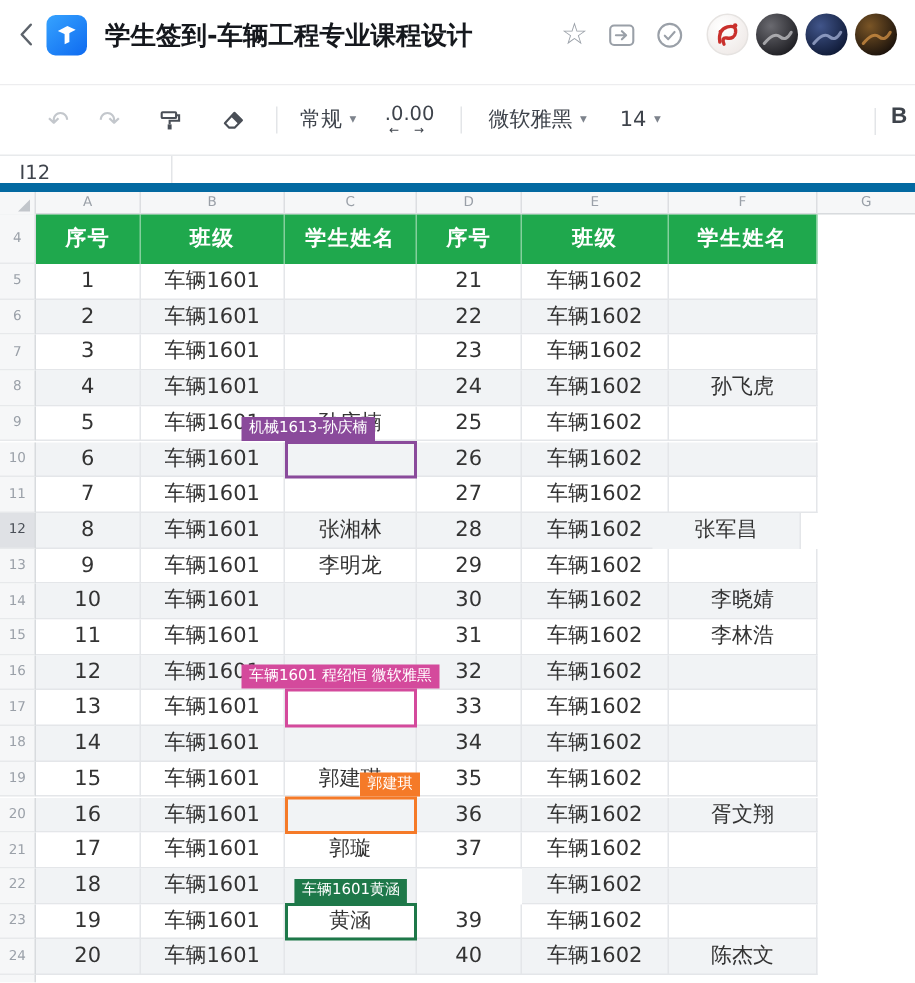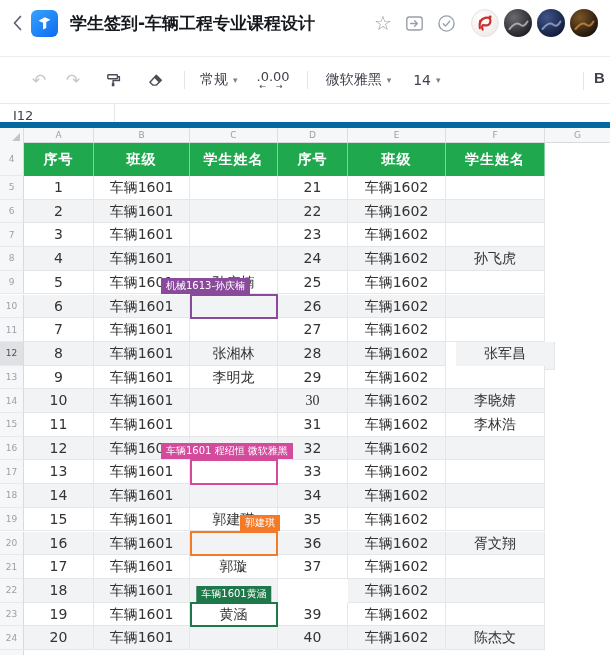--- a/index.html
+++ b/index.html
@@ -273,31 +273,31 @@
     <div class="cell" style="left: 94px; width: 96px; top: 190.2px; height: 23.7px; line-height: 23.7px;">车辆1601</div>
     <div class="cell" style="left: 190px; width: 88px; top: 190.2px; height: 23.7px; line-height: 23.7px;"></div>
     <div class="cell" style="left: 278px; width: 70px; top: 190.2px; height: 23.7px; line-height: 23.7px;">27</div>
     <div class="cell" style="left: 348px; width: 98px; top: 190.2px; height: 23.7px; line-height: 23.7px;">车辆1602</div>
     <div class="cell" style="left: 446px; width: 99px; top: 190.2px; height: 23.7px; line-height: 23.7px;"></div>
     <div class="cell stripe" style="left: 24px; width: 70px; top: 213.9px; height: 23.7px; line-height: 23.7px;">8</div>
     <div class="cell stripe" style="left: 94px; width: 96px; top: 213.9px; height: 23.7px; line-height: 23.7px;">车辆1601</div>
     <div class="cell stripe" style="left: 190px; width: 88px; top: 213.9px; height: 23.7px; line-height: 23.7px;">张湘林</div>
     <div class="cell stripe" style="left: 278px; width: 70px; top: 213.9px; height: 23.7px; line-height: 23.7px;">28</div>
     <div class="cell stripe" style="left: 348px; width: 98px; top: 213.9px; height: 23.7px; line-height: 23.7px;">车辆1602</div>
-    <div class="cell stripe" style="left: 456px; width: 99px; top: 213.9px; height: 28px; line-height: 23.7px;">张军昌</div>
+    <div class="cell stripe" style="left: 435px; width: 99px; top: 213.9px; height: 28px; line-height: 23.7px;">张军昌</div>
     <div class="cell" style="left: 24px; width: 70px; top: 237.6px; height: 23.7px; line-height: 23.7px;">9</div>
     <div class="cell" style="left: 94px; width: 96px; top: 237.6px; height: 23.7px; line-height: 23.7px;">车辆1601</div>
     <div class="cell" style="left: 190px; width: 88px; top: 237.6px; height: 23.7px; line-height: 23.7px;">李明龙</div>
     <div class="cell" style="left: 278px; width: 70px; top: 237.6px; height: 23.7px; line-height: 23.7px;">29</div>
     <div class="cell" style="left: 348px; width: 98px; top: 237.6px; height: 23.7px; line-height: 23.7px;">车辆1602</div>
     <div class="cell" style="left: 446px; width: 99px; top: 237.6px; height: 23.7px; line-height: 23.7px;"></div>
     <div class="cell stripe" style="left: 24px; width: 70px; top: 261.3px; height: 23.7px; line-height: 23.7px;">10</div>
     <div class="cell stripe" style="left: 94px; width: 96px; top: 261.3px; height: 23.7px; line-height: 23.7px;">车辆1601</div>
     <div class="cell stripe" style="left: 190px; width: 88px; top: 261.3px; height: 23.7px; line-height: 23.7px;"></div>
-    <div class="cell stripe" style="left: 278px; width: 70px; top: 261.3px; height: 23.7px; line-height: 23.7px; font-family: Liberation Serif, serif;">30</div>
+    <div class="cell stripe" style="left: 278px; width: 70px; top: 261.3px; height: 23.7px; line-height: 23.7px;">30</div>
     <div class="cell stripe" style="left: 348px; width: 98px; top: 261.3px; height: 23.7px; line-height: 23.7px;">车辆1602</div>
     <div class="cell stripe" style="left: 446px; width: 99px; top: 261.3px; height: 23.7px; line-height: 23.7px;">李晓婧</div>
     <div class="cell" style="left: 24px; width: 70px; top: 285px; height: 23.7px; line-height: 23.7px;">11</div>
     <div class="cell" style="left: 94px; width: 96px; top: 285px; height: 23.7px; line-height: 23.7px;">车辆1601</div>
     <div class="cell" style="left: 190px; width: 88px; top: 285px; height: 23.7px; line-height: 23.7px;"></div>
     <div class="cell" style="left: 278px; width: 70px; top: 285px; height: 23.7px; line-height: 23.7px;">31</div>
     <div class="cell" style="left: 348px; width: 98px; top: 285px; height: 23.7px; line-height: 23.7px;">车辆1602</div>
     <div class="cell" style="left: 446px; width: 99px; top: 285px; height: 23.7px; line-height: 23.7px;">李林浩</div>
     <div class="cell stripe" style="left: 24px; width: 70px; top: 308.7px; height: 23.7px; line-height: 23.7px;">12</div>
     <div class="cell stripe" style="left: 94px; width: 96px; top: 308.7px; height: 23.7px; line-height: 23.7px;">车辆1601</div>

